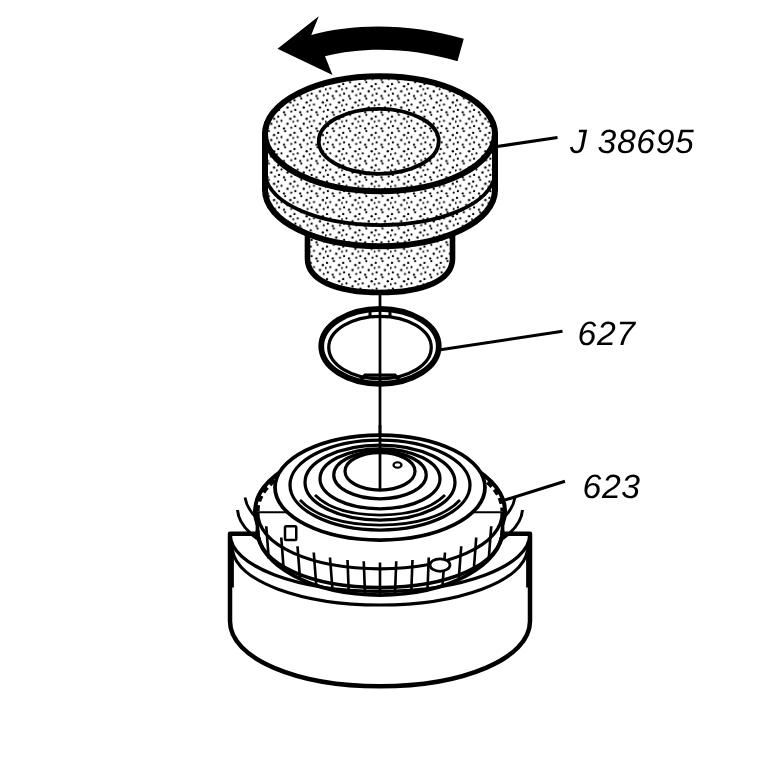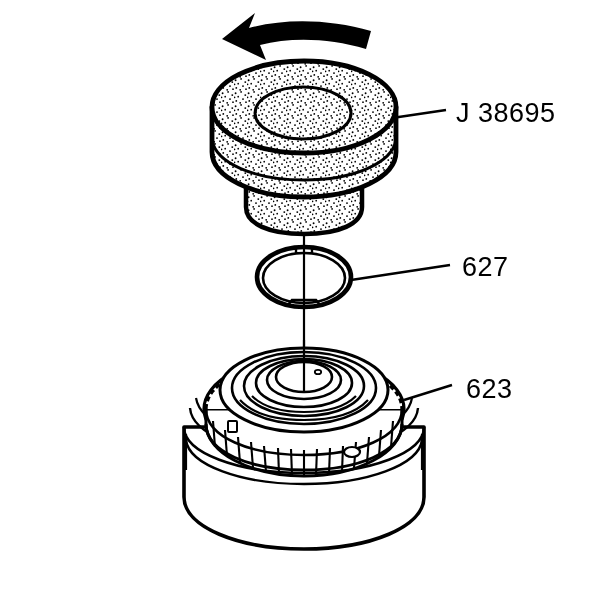--- a/index.html
+++ b/index.html
@@ -10,20 +10,21 @@
   }
   body {
     font-family: "Liberation Sans", sans-serif;
   }
   #figure-root {
     position: relative;
     width: 608px;
     height: 612px;
     background: #ffffff;
     overflow: hidden;
+    font-style: italic;
   }
   #figure-svg {
     display: block;
     width: 608px;
     height: 612px;
   }
   .callout-text {
     font-family: "Liberation Sans", sans-serif;
     font-size: 27px;
     fill: #000000;

